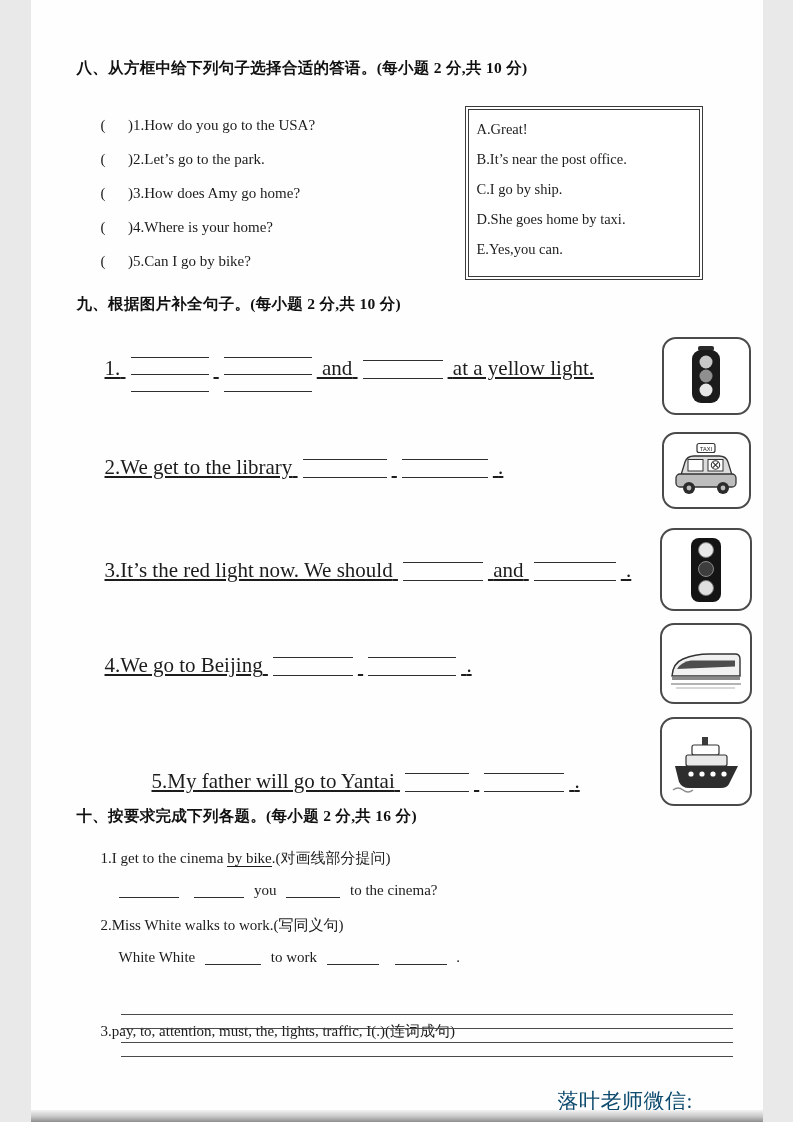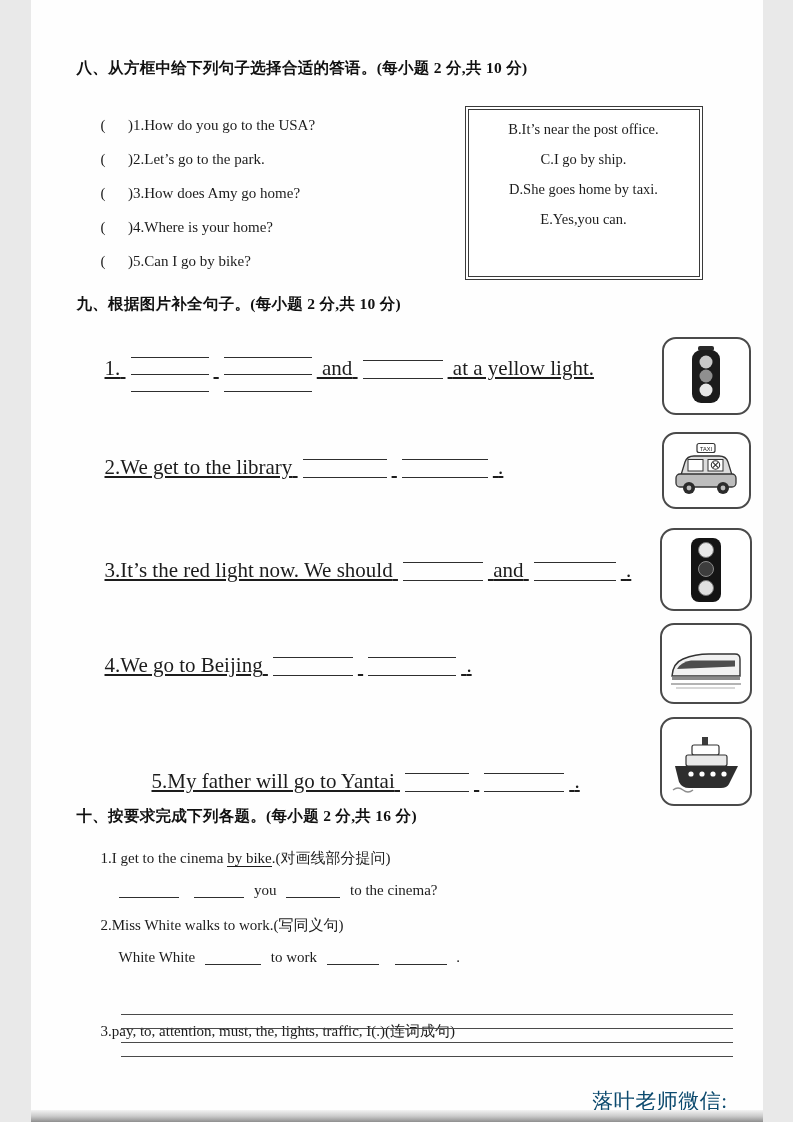--- a/index.html
+++ b/index.html
@@ -4,21 +4,20 @@
 <style>
   html,body { margin:0; padding:0; background:#e9e9e9; }
   .paper {
     position:relative;
     width:732px; height:1122px;
     margin:0 auto;
     background:#fefefe;
     color:#1c1c1c;
     font-family:"Liberation Serif","DejaVu Serif",serif;
     overflow:hidden;
-    text-align:center;
   }
   .abs { position:absolute; }
   .sec-title { font-size:15.5px; font-weight:700; color:#111; letter-spacing:0.3px; }
   .bracket { white-space:pre; }
 
   .qrow { height:34px; display:flex; align-items:center; font-size:15px; }
 
   .answer-box {
     position:absolute; left:434px; top:106px; width:214px; height:158px;
     border:4px double #3a3a3a; background:#fff;
@@ -91,20 +90,21 @@
       <span class="bracket">(      )</span>
         <span>4.Where is your home?</span>
     </div>
     <div class="qrow">
       <span class="bracket">(      )</span>
         <span>5.Can I go by bike?</span>
     </div>
   </div>
 
   <div class="answer-box">
+    <div class="aopt">A.Great!</div>
     <div class="aopt">B.It’s near the post office.</div>
     <div class="aopt">C.I go by ship.</div>
     <div class="aopt">D.She goes home by taxi.</div>
     <div class="aopt">E.Yes,you can.</div>
   </div>
 
   <div class="abs sec-title" style="left:46px; top:294px;">九、根据图片补全句子。(每小题 2 分,共 10 分)</div>
 
   <div class="s9item" style="top:356px;">
     <span>1.</span>

